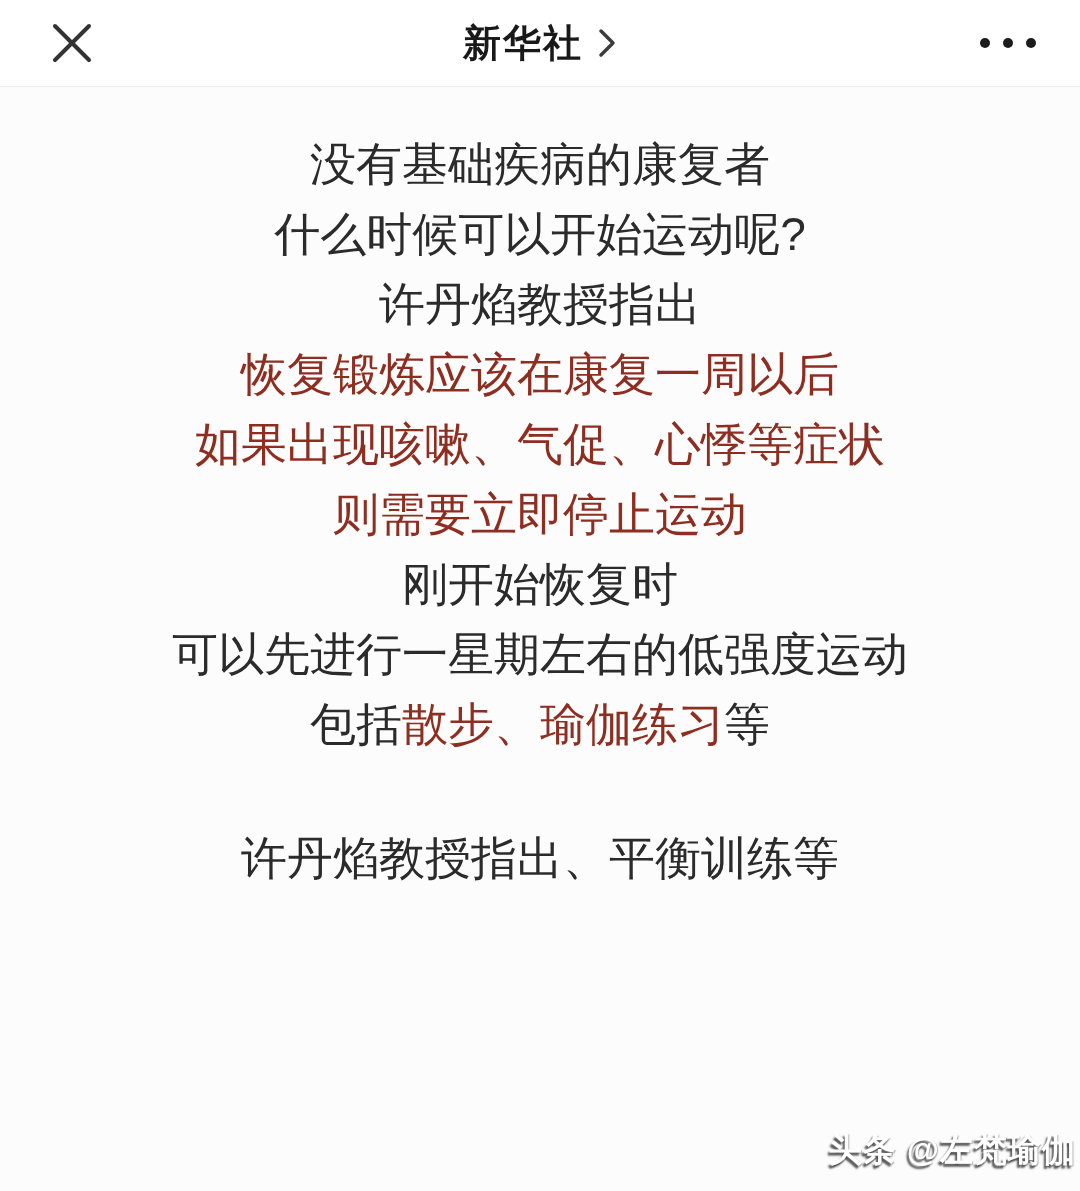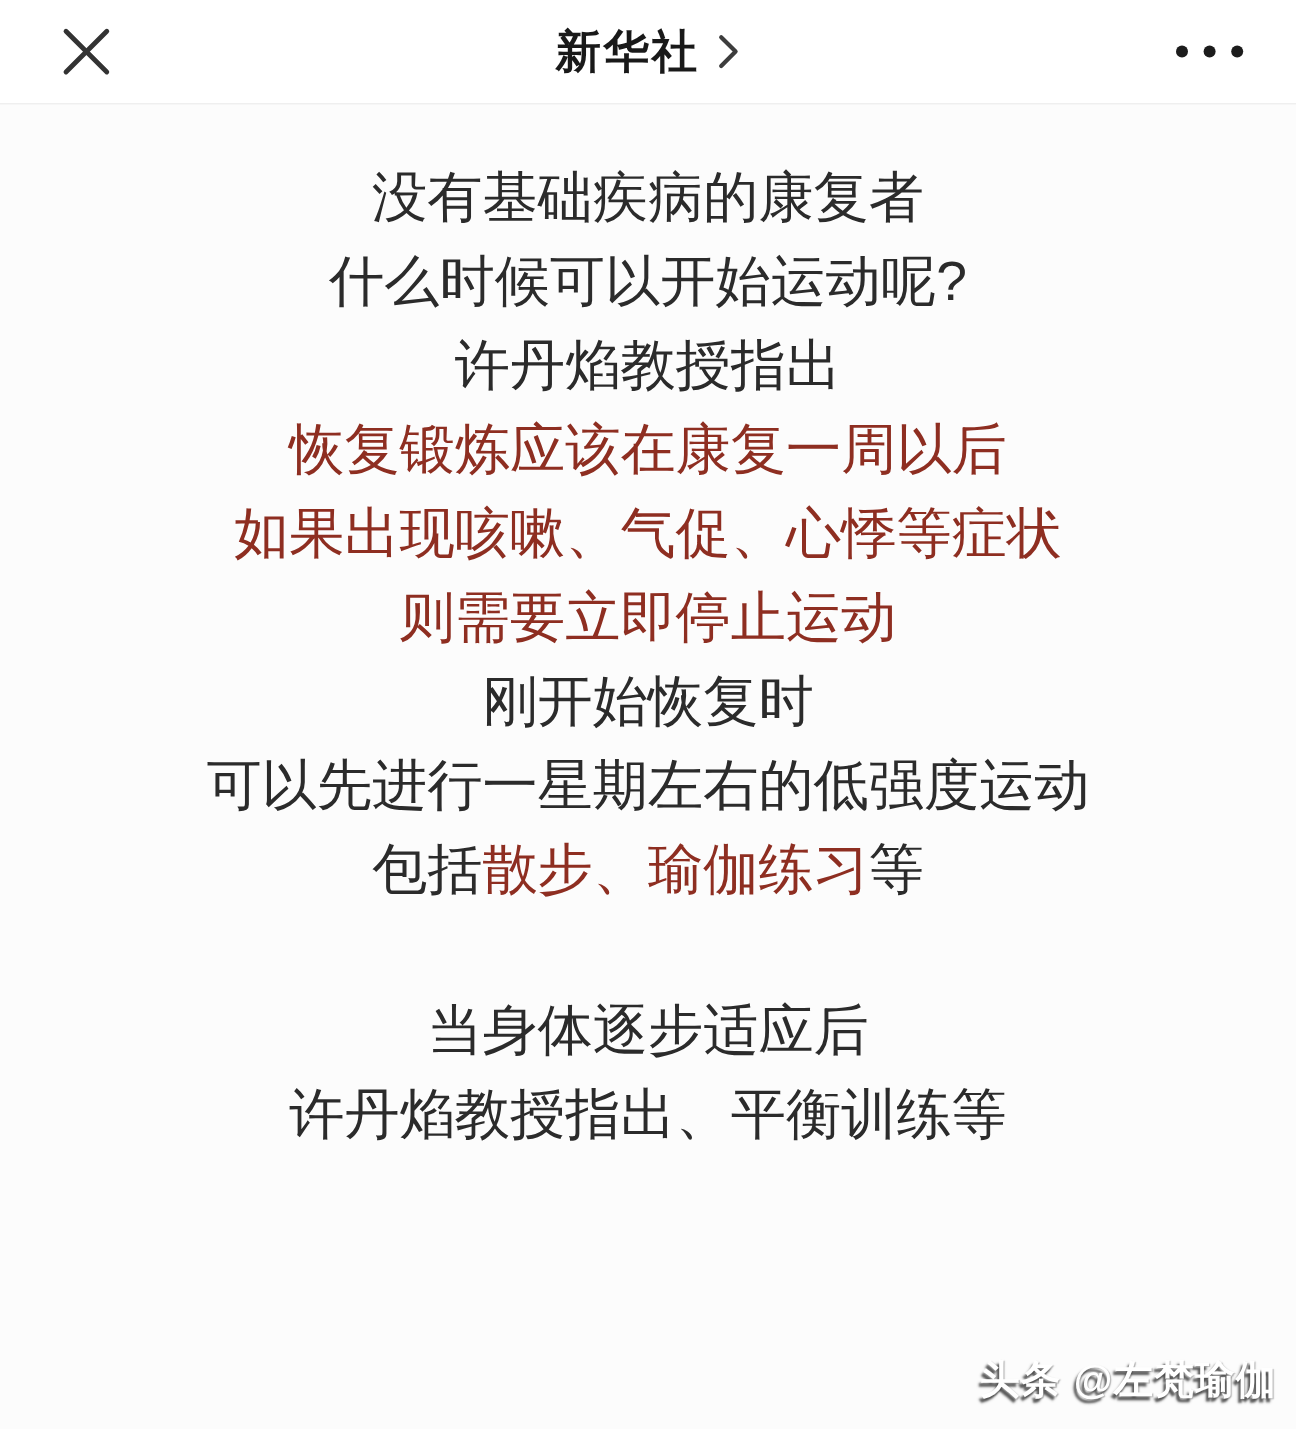--- a/index.html
+++ b/index.html
@@ -98,21 +98,21 @@
     color: #8e2e21;
     font-weight: 400;
   }
   .para-2 {
     margin-top: 64px;
   }
 
   
   .watermark {
     position: absolute;
-    right: 16px;
+    right: 4px;
     bottom: 18px;
     font-size: 33px;
     font-weight: 700;
     color: #ffffff;
     letter-spacing: 1px;
     text-shadow: -2px 3px 2px rgba(55, 55, 55, 0.85), 1px 1px 1px rgba(55, 55, 55, 0.35);
     white-space: nowrap;
   }
 </style>
 </head>
@@ -153,19 +153,18 @@
     <div class="line"><span class="seg-normal">许丹焰教授指出</span></div>
     <div class="line"><span class="seg-red">恢复锻炼应该在康复一周以后</span></div>
     <div class="line"><span class="seg-red">如果出现咳嗽、气促、心悸等症状</span></div>
     <div class="line"><span class="seg-red">则需要立即停止运动</span></div>
     <div class="line"><span class="seg-normal">刚开始恢复时</span></div>
     <div class="line"><span class="seg-normal">可以先进行一星期左右的低强度运动</span></div>
     <div class="line"><span class="seg-normal">包括</span><span class="seg-red">散步、瑜伽练习</span><span class="seg-normal">等</span></div>
   </div>
 
   <div class="para-2">
-    <div class="line"><span class="seg-normal">当身体逐步适应后</span></div>
     <div class="line"><span class="seg-normal">许丹焰教授指出、平衡训练等</span></div>
   </div>
 
 </div>
 
 <div class="watermark">头条 @左梵瑜伽</div>
 
 </body></html>

